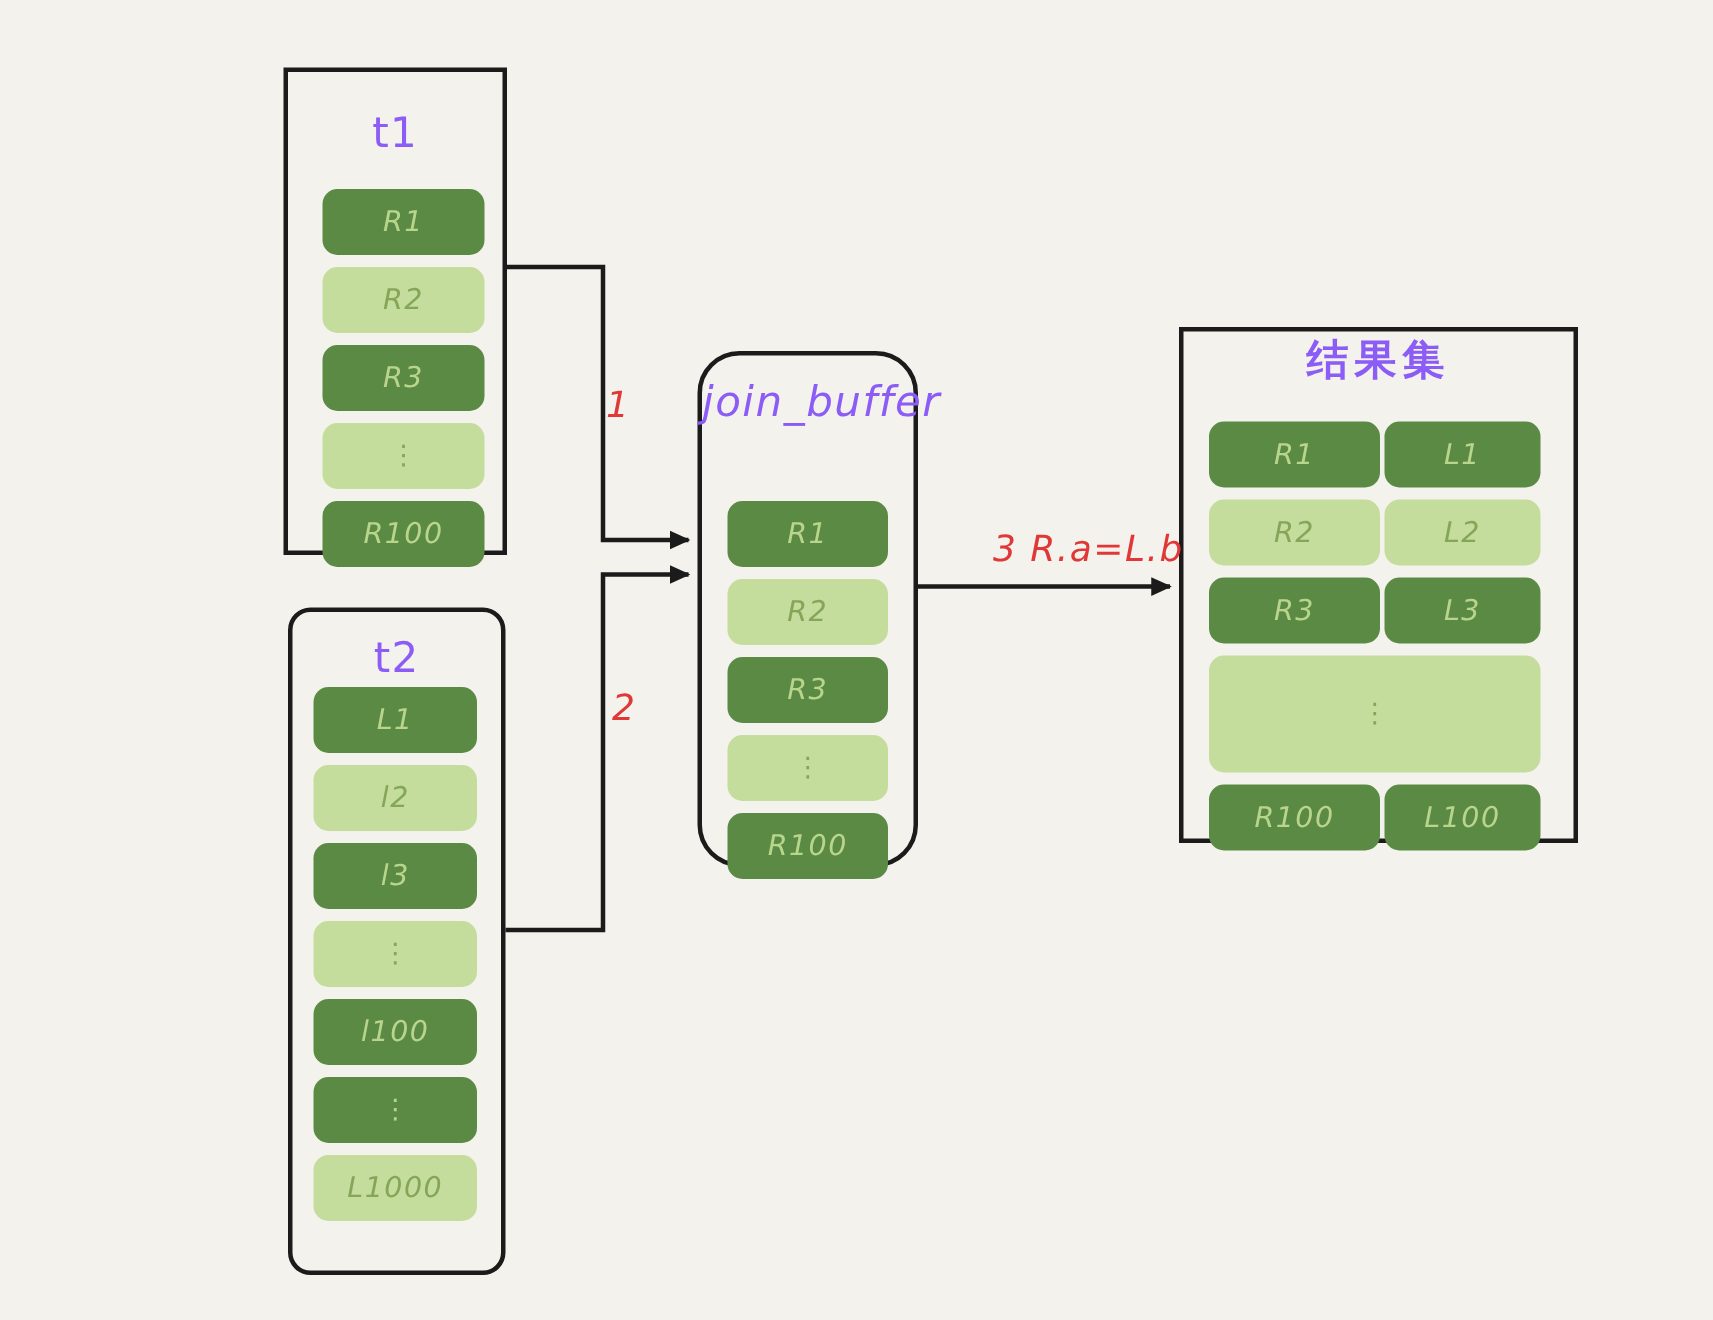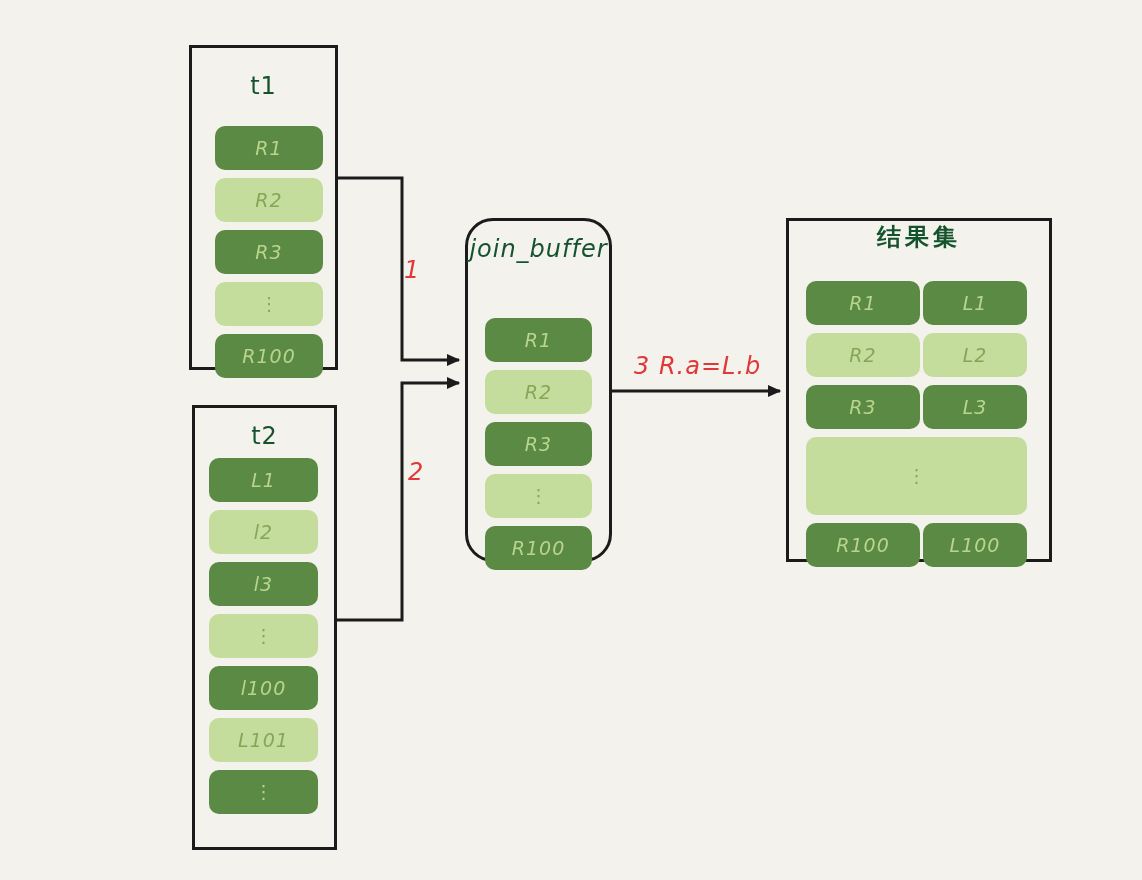--- a/index.html
+++ b/index.html
@@ -4,21 +4,21 @@
 <style>
   html,body { margin:0; padding:0; background:#f4f2ec; }
   .canvas {
     position:relative; width:1142px; height:880px;
     background:#f4f2ec; overflow:hidden;
     font-family:"DejaVu Sans", sans-serif; color:#1b1b1b;
   }
   svg.connectors { position:absolute; left:0; top:0; pointer-events:none; }
 
   .box { position:absolute; border:3px solid #1b1b1b; box-sizing:border-box; }
-  .box-title { text-align:center; font-size:24px; color:#14532d; letter-spacing:1px; }
+  .box-title { text-align:center; font-size:28px; color:#8b5cf6; letter-spacing:1px; }
   .box-title.hand { font-style:italic; }
   .box-title.cjk { font-weight:bold; letter-spacing:4px; }
 
   .rows { position:absolute; display:flex; flex-direction:column; gap:8px; }
   .row {
     height:44px; border-radius:10px; flex:0 0 auto;
     display:flex; align-items:center; justify-content:center;
     font-size:19px; font-style:italic; letter-spacing:1px;
   }
   .row.dark  { background:#5a8a44; color:#b9d58c; }
@@ -70,48 +70,48 @@
         </div>
       <div class="row light">
           <span class="dots">⋮</span>
         </div>
       <div class="row dark">
           <span>R100</span>
         </div>
     </div>
   </div>
 
-  <div class="box" style="left:192px; top:405px; width:145px; height:445px;">
+  <div class="box" style="left:192px; top:405px; width:145px; height:445px;border-radius:15px;">
     <div class="box-title" style="margin-top:14px;">t2</div>
     <div class="rows" style="left:14px; right:16px; top:50px;">
       <div class="row dark">
           <span>L1</span>
         </div>
       <div class="row light">
           <span>l2</span>
         </div>
       <div class="row dark">
           <span>l3</span>
         </div>
       <div class="row light">
           <span class="dots">⋮</span>
         </div>
       <div class="row dark">
           <span>l100</span>
         </div>
-      <div class="row light">
-          <span>L101</span>
-        </div>
       <div class="row dark">
           <span class="dots">⋮</span>
+        </div>
+      <div class="row light">
+          <span>L1000</span>
         </div>
     </div>
   </div>
 
-  <div class="box" style="left:465px; top:218px; width:147px; height:344px;border-radius:28px;">
+  <div class="box" style="left:465px; top:234px; width:147px; height:344px;border-radius:28px;">
     <div class="box-title hand" style="margin-top:14px;">join_buffer</div>
     <div class="rows" style="left:17px; right:17px; top:97px;">
       <div class="row dark">
           <span>R1</span>
         </div>
       <div class="row light">
           <span>R2</span>
         </div>
       <div class="row dark">
           <span>R3</span>
@@ -145,15 +145,15 @@
       </div>
       <div class="pair-row dark">
         <div class="pair-cell l">R100</div>
         <div class="pair-cell r">L100</div>
       </div>
     </div>
   </div>
 
   <div class="red-label" style="left:404px; top:256px;">1</div>
   <div class="red-label" style="left:408px; top:458px;">2</div>
-  <div class="red-label" style="left:634px; top:352px;">3  R.a=L.b</div>
+  <div class="red-label" style="left:662px; top:352px;">3  R.a=L.b</div>
 
 </div>
 
 </body></html>

